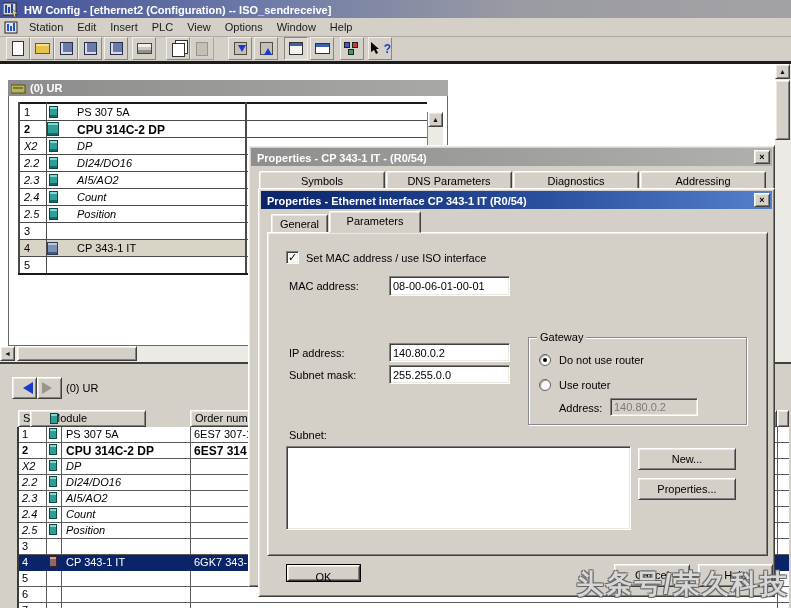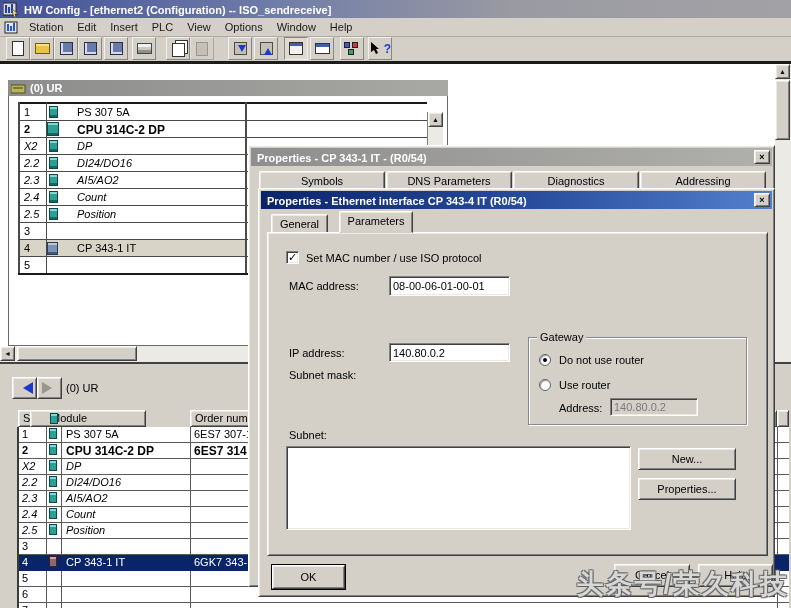--- a/index.html
+++ b/index.html
@@ -396,53 +396,54 @@
     <div class="xbtn" style="right:2px">×</div>
   </div>
   <div class="tab" style="left:10px;top:25px;width:126px;height:20px">Symbols</div>
   <div class="tab" style="left:137px;top:25px;width:126px;height:20px">DNS Parameters</div>
   <div class="tab" style="left:391px;top:25px;width:126px;height:20px">Addressing</div>
   <div class="tab" style="left:264px;top:25px;width:126px;height:20px">Diagnostics</div>
 </div>
 
 <div class="abs" id="inner-dialog">
   <div class="abs" id="inner-titlebar">
-    <span class="dlg-title-text">Properties - Ethernet interface  CP 343-4 IT (R0/54)</span>
+    <span class="dlg-title-text">Properties - Ethernet interface  CP 343-1 IT (R0/54)</span>
     <div class="xbtn" style="right:2px">×</div>
   </div>
   <div class="tab" style="left:12px;top:25px;width:57px;height:19px">General</div>
-  <div class="tab" style="left:80px;top:22px;width:74px;height:22px;z-index:2;font-weight:normal">Parameters</div>
+  <div class="tab" style="left:70px;top:22px;width:92px;height:22px;z-index:2;font-weight:normal">Parameters</div>
   <div class="abs" id="tab-page"></div>
 
   <div class="checkbox" style="left:27px;top:62px"><span>✓</span></div>
-  <span class="field-label" style="left:47px;top:63px">Set MAC number / use ISO protocol</span>
+  <span class="field-label" style="left:47px;top:63px">Set MAC address / use ISO interface</span>
 
   <span class="field-label" style="left:30px;top:91px">MAC address:</span>
   <input class="txt-input" style="left: 130px; top: 87px; width: 121px;" value="08-00-06-01-00-01">
 
   <span class="field-label" style="left:30px;top:158px">IP address:</span>
   <input class="txt-input" style="left: 130px; top: 154px; width: 121px; height: 19px;" value="140.80.0.2">
   <span class="field-label" style="left:30px;top:180px">Subnet mask:</span>
+  <input class="txt-input" style="left: 130px; top: 176px; width: 121px; height: 19px;" value="255.255.0.0">
 
   <div id="gateway-group">
     <span id="gateway-legend">Gateway</span>
     <div class="radio" style="left:10px;top:16px">
         <div class="dot"></div>
       </div>
     <span class="field-label" style="left:30px;top:16px">Do not use router</span>
     <div class="radio" style="left:10px;top:41px"></div>
     <span class="field-label" style="left:30px;top:41px">Use router</span>
     <span class="field-label" style="left:30px;top:64px">Address:</span>
     <input class="txt-input disabled" style="left: 81px; top: 60px; width: 88px; height: 18px;" disabled="" value="140.80.0.2">
   </div>
 
   <span class="field-label" style="left:30px;top:240px">Subnet:</span>
   <div id="subnet-list">
   </div>
   <div class="btn side-btn" style="top:259px">New...</div>
   <div class="btn side-btn" style="top:289px">Properties...</div>
 
-  <div class="btn btn-default abs" style="left:13px;top:376px;width:73px;height:24px;line-height:22px">OK</div>
+  <div class="btn btn-default abs" style="left:28px;top:376px;width:73px;height:16px;line-height:22px">OK</div>
   <div class="btn abs" style="left:355px;top:375px;width:76px;height:23px;line-height:21px">Cancel</div>
   <div class="btn abs" style="left:439px;top:375px;width:75px;height:23px;line-height:21px">Help</div>
 </div>
 
 <div class="abs" id="watermark">头条号/荣久科技</div>
 
 </body></html>

